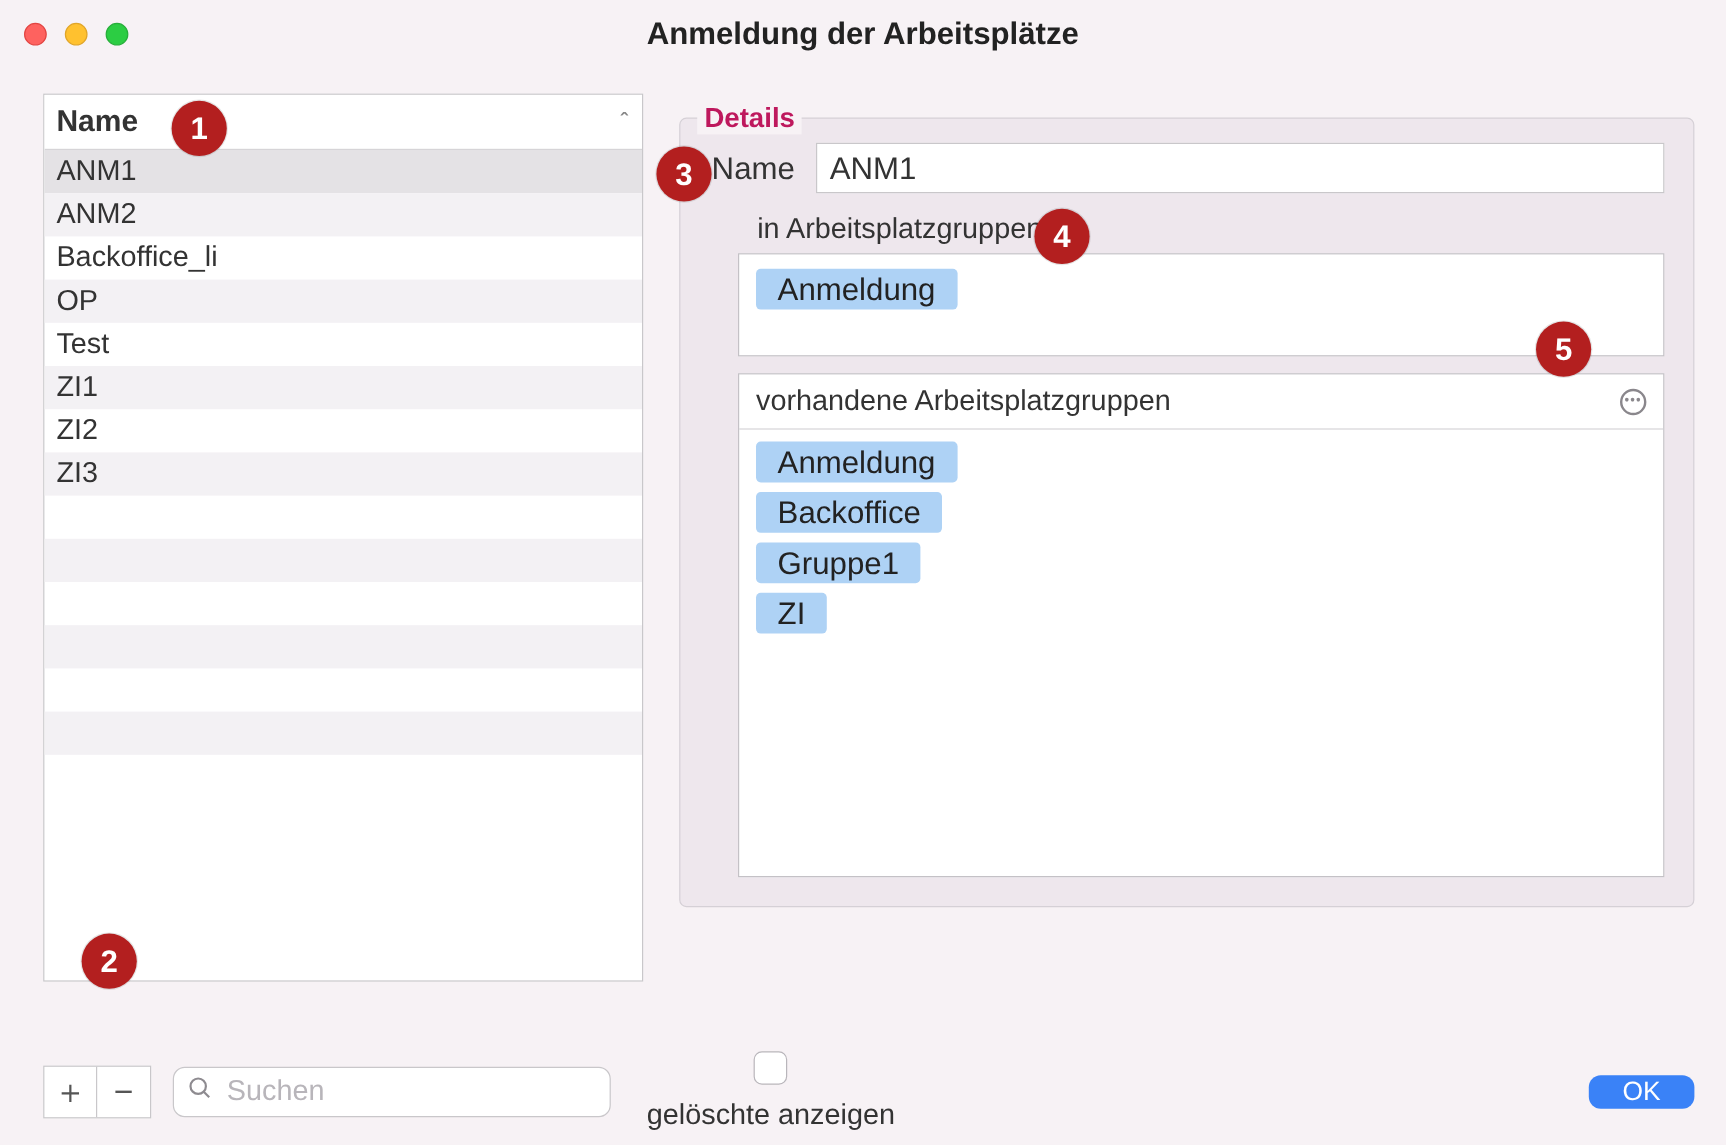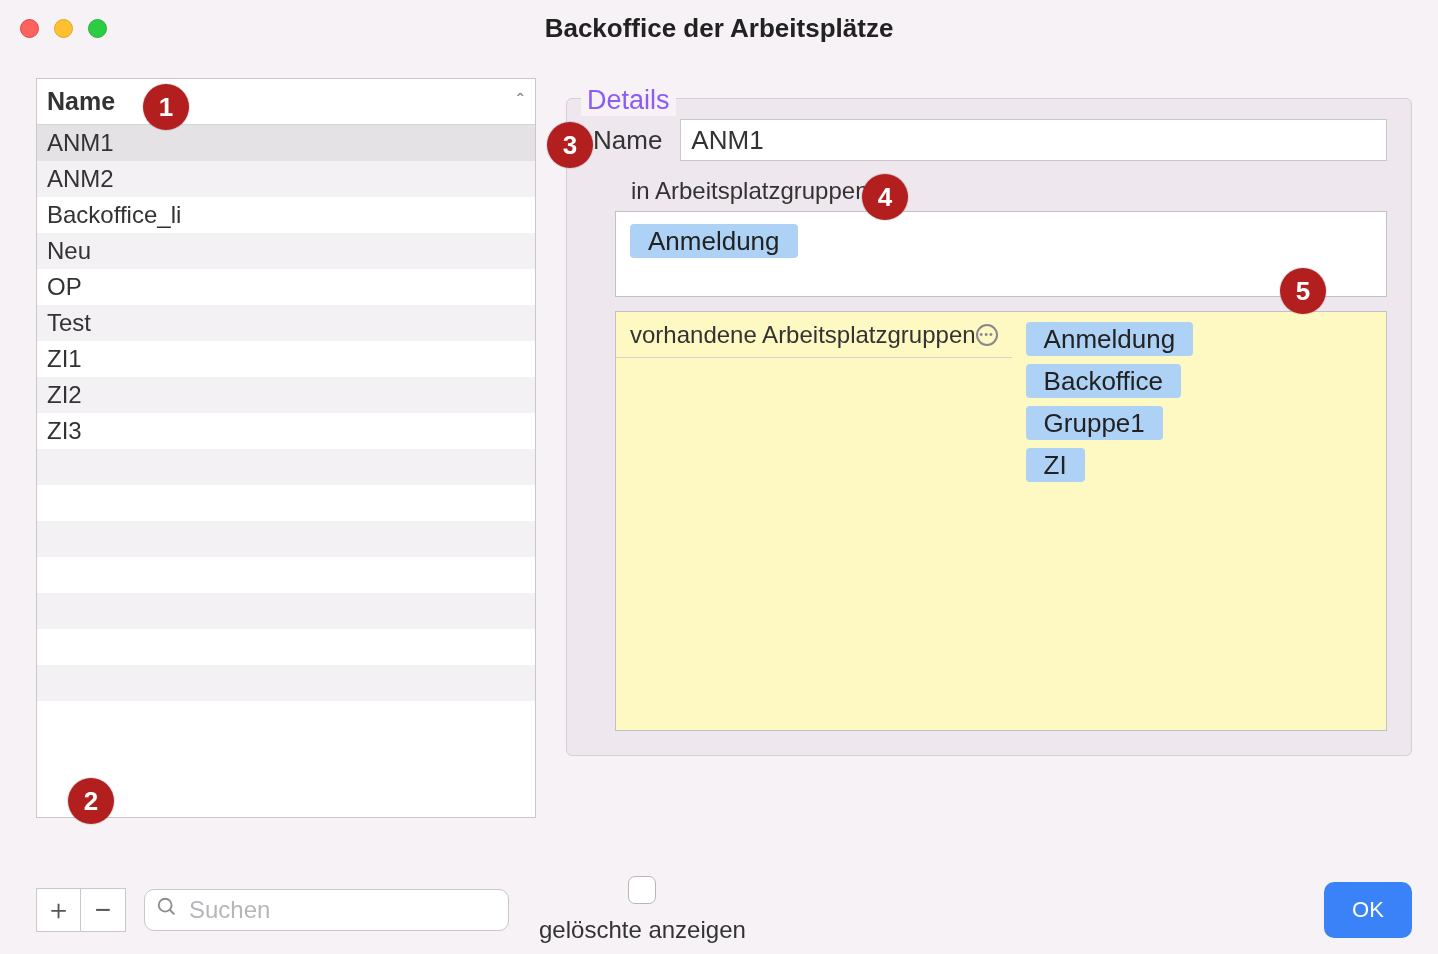--- a/index.html
+++ b/index.html
@@ -83,22 +83,23 @@
       background: #eee7ed;
       padding: 20px 24px 24px 24px;
       margin-top: 20px;
       position: relative;
     }
     .legend {
       position: absolute;
       top: -14px; left: 14px;
       padding: 0 6px;
       background: #f7f2f5;
-      font-size: 27px;
-      color: #8b5cf6;
+      font-size: 23px;
+      color: #be185d;
+      font-weight: bold;
     }
     .name-row { display: flex; align-items: center; gap: 18px; margin-bottom: 16px; padding-left: 2px; }
     .name-label { font-size: 26px; }
     .name-input {
       flex: 1;
       height: 42px;
       border: 1px solid #c9c7ca;
       background: #fff;
       padding: 0 10px;
       font-size: 26px;
@@ -122,27 +123,27 @@
       background: #aed2f5;
       height: 34px;
       padding: 0 18px;
       border-radius: 4px;
       font-size: 26px;
       color: #222;
       margin: 2px 0;
     }
     .groups-box {
       border: 1px solid #c4c1c6;
-      background: #fef9c3;
+      background: #ffffff;
       margin-left: 24px;
       margin-top: 14px;
       height: 420px;
       position: relative;
       display: flex;
-      flex-direction: row;
+      flex-direction: column;
     }
     .groups-header {
       height: 46px;
       border-bottom: 1px solid #d6d4d7;
       display: flex;
       align-items: center;
       padding: 0 14px;
       font-size: 24px;
       color: #333;
     }
@@ -218,21 +219,21 @@
       flex-direction: column;
     }
     .chk {
       width: 28px; height: 28px;
       border: 1.5px solid #b9b6bb;
       border-radius: 7px;
       background: #fff;
     }
     .ok-btn {
       margin-left: auto;
-      width: 88px; height: 56px;
+      width: 88px; height: 28px;
       background: #3a82f7;
       color: #fff;
       border: none;
       border-radius: 10px;
       font-size: 22px;
       font-weight: 500;
       cursor: pointer;
     }
 
     
@@ -253,35 +254,34 @@
   </style>
 </head>
 <body>
 
 <div class="titlebar">
   <div class="traffic-lights">
     <div class="tl tl-close"></div>
     <div class="tl tl-min"></div>
     <div class="tl tl-max"></div>
   </div>
-  <div class="window-title">Backoffice der Arbeitsplätze</div>
+  <div class="window-title">Anmeldung der Arbeitsplätze</div>
 </div>
 
 <div class="content">
   <div class="left-pane">
     <div class="list-wrapper">
       <div class="list-header">
         <span>Name</span>
         <span class="chev">ˆ</span>
       </div>
       <div class="list-body" id="list-body">
           <div class="row selected">ANM1</div>
           <div class="row">ANM2</div>
           <div class="row">Backoffice_li</div>
-          <div class="row">Neu</div>
           <div class="row">OP</div>
           <div class="row">Test</div>
           <div class="row">ZI1</div>
           <div class="row">ZI2</div>
           <div class="row">ZI3</div>
           <div class="row empty-row"></div>
           <div class="row empty-row"></div>
           <div class="row empty-row"></div>
           <div class="row empty-row"></div>
           <div class="row empty-row"></div>

